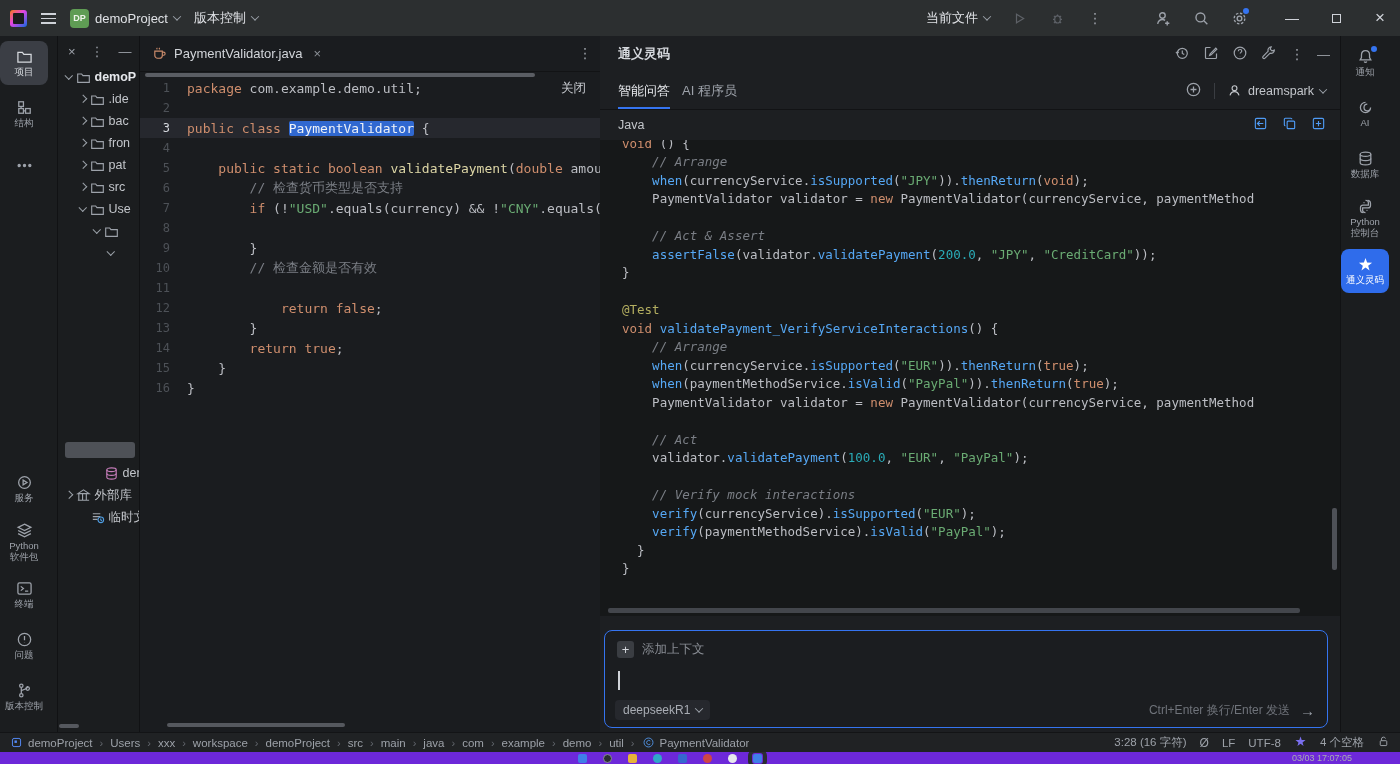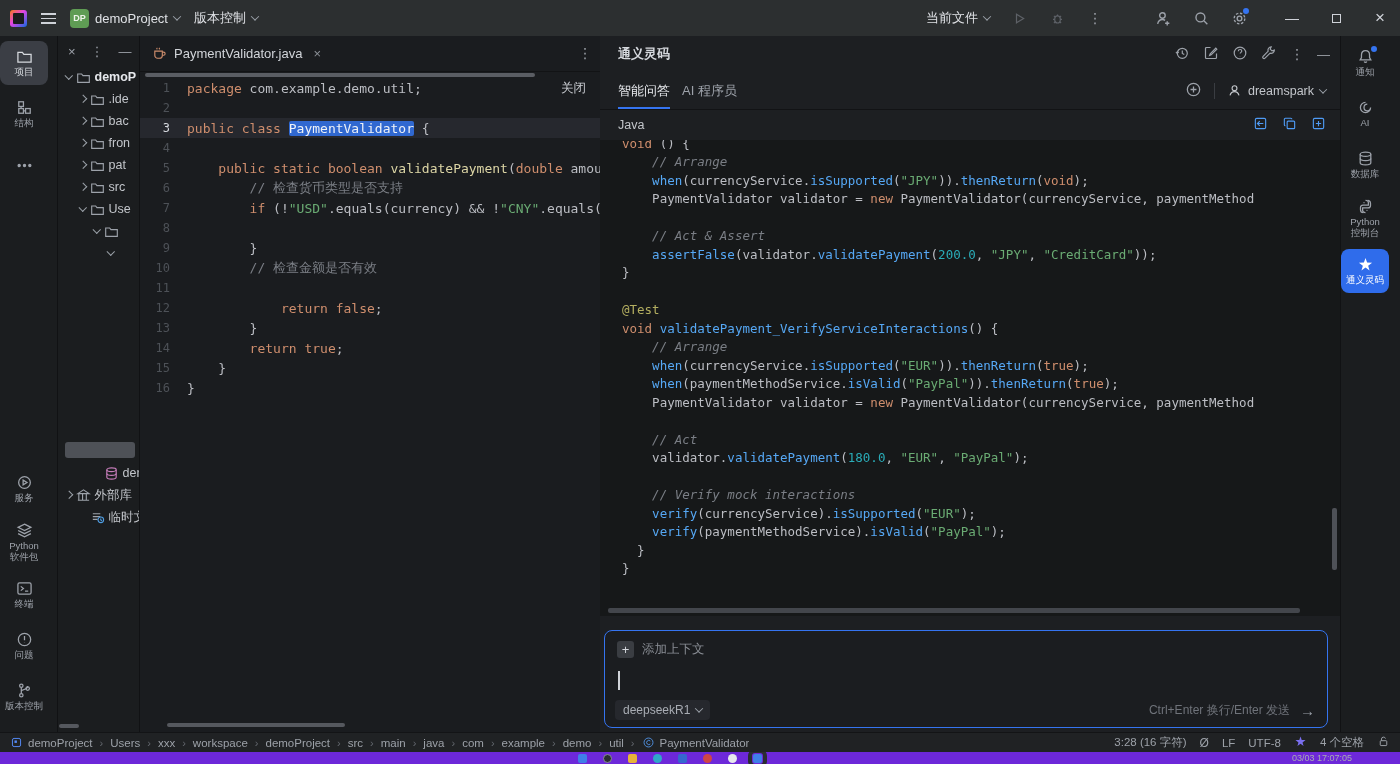--- a/index.html
+++ b/index.html
@@ -563,21 +563,21 @@
             <div class="aline"><span class="tk-p">}</span></div>
             <div class="aline"></div>
             <div class="aline"><span class="tk-a">@Test</span></div>
             <div class="aline"><span class="tk-k">void </span><span class="tk-f">validatePayment_VerifyServiceInteractions</span><span class="tk-p">() {</span></div>
             <div class="aline"><span class="tk-c">    // Arrange</span></div>
             <div class="aline"><span class="tk-f">    when</span><span class="tk-p">(currencyService.</span><span class="tk-f">isSupported</span><span class="tk-p">(</span><span class="tk-st">"EUR"</span><span class="tk-p">)).</span><span class="tk-f">thenReturn</span><span class="tk-p">(</span><span class="tk-k">true</span><span class="tk-p">);</span></div>
             <div class="aline"><span class="tk-f">    when</span><span class="tk-p">(paymentMethodService.</span><span class="tk-f">isValid</span><span class="tk-p">(</span><span class="tk-st">"PayPal"</span><span class="tk-p">)).</span><span class="tk-f">thenReturn</span><span class="tk-p">(</span><span class="tk-k">true</span><span class="tk-p">);</span></div>
             <div class="aline"><span class="tk-p">    PaymentValidator validator = </span><span class="tk-k">new</span><span class="tk-p"> PaymentValidator(currencyService, paymentMethod</span></div>
             <div class="aline"></div>
             <div class="aline"><span class="tk-c">    // Act</span></div>
-            <div class="aline"><span class="tk-p">    validator.</span><span class="tk-f">validatePayment</span><span class="tk-p">(</span><span class="tk-nu">180.0</span><span class="tk-p">, </span><span class="tk-st">"EUR"</span><span class="tk-p">, </span><span class="tk-st">"PayPal"</span><span class="tk-p">);</span></div>
+            <div class="aline"><span class="tk-p">    validator.</span><span class="tk-f">validatePayment</span><span class="tk-p">(</span><span class="tk-nu">100.0</span><span class="tk-p">, </span><span class="tk-st">"EUR"</span><span class="tk-p">, </span><span class="tk-st">"PayPal"</span><span class="tk-p">);</span></div>
             <div class="aline"></div>
             <div class="aline"><span class="tk-c">    // Verify mock interactions</span></div>
             <div class="aline"><span class="tk-f">    verify</span><span class="tk-p">(currencyService).</span><span class="tk-f">isSupported</span><span class="tk-p">(</span><span class="tk-st">"EUR"</span><span class="tk-p">);</span></div>
             <div class="aline"><span class="tk-f">    verify</span><span class="tk-p">(paymentMethodService).</span><span class="tk-f">isValid</span><span class="tk-p">(</span><span class="tk-st">"PayPal"</span><span class="tk-p">);</span></div>
             <div class="aline"><span class="tk-p">  }</span></div>
             <div class="aline"><span class="tk-p">}</span></div>
           </div>
         <div class="cc-vscroll"></div>
         <div class="cc-hscroll"></div>
       </div>

